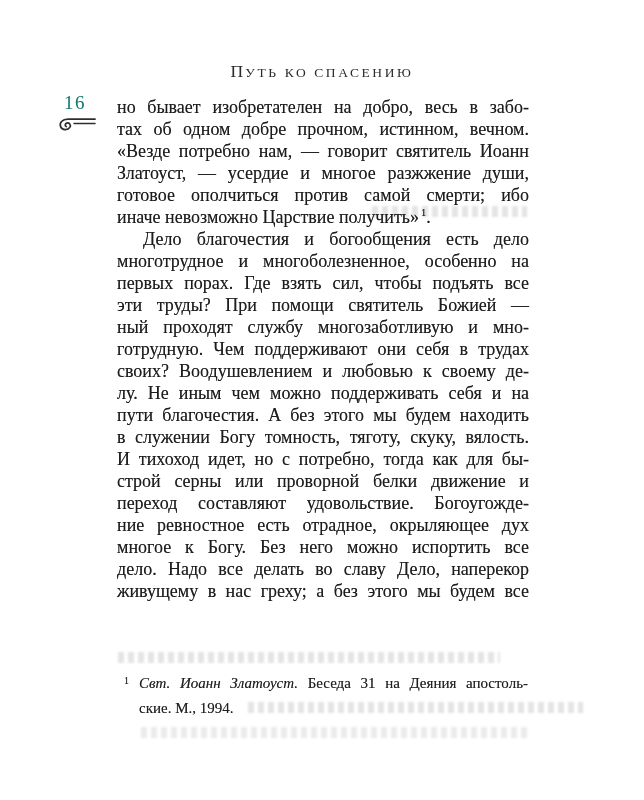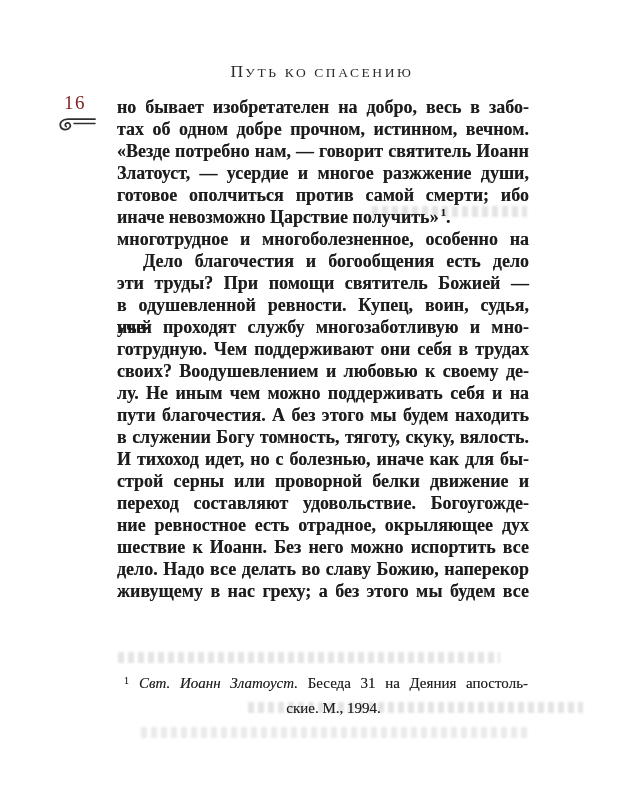--- a/index.html
+++ b/index.html
@@ -11,43 +11,43 @@
   
   .running-head {
     position:absolute; top:61px; left:0; width:644px;
     text-align:center; font-size:13.5px; letter-spacing:2.6px;
     color:#2b2b2b; text-transform:uppercase;
   }
   .running-head::first-letter { font-size:17.5px; letter-spacing:2.2px; }
   
   .page-number {
     position:absolute; left:64px; top:92px;
-    font-size:19px; letter-spacing:1.5px; color:#7f1d1d;
+    font-size:19px; letter-spacing:1.5px; color:#0f766e;
   }
   .ornament { position:absolute; left:57px; top:116px; }
   
   .body-text {
     position:absolute; left:117px; top:96px; width:412px;
     font-size:18px; line-height:22px;
     text-shadow:0 0 .55px rgba(25,25,25,.55);
   }
-  .line { height:22px; text-align:justify; text-align-last:justify;font-weight:bold; }
+  .line { height:22px; text-align:justify; text-align-last:justify; }
   .line.short { text-align:center; text-align-last:left; }
   .line.indent { text-indent:26px; }
   sup.ref { font-size:10.5px; line-height:0; vertical-align:super; margin-left:2px; }
   
   .footnote {
     position:absolute; left:139px; top:671px; width:389px;
     font-size:15px; line-height:25px; color:#202020;
     text-shadow:0 0 .5px rgba(25,25,25,.5);
   }
   .fn-line1 { position:relative; text-align:justify; text-align-last:justify; height:25px; }
   .fn-marker { position:absolute; left:-15px; top:-3px; font-size:10px; }
   .fn-italic { font-style:italic; }
-  .fn-line2 { text-align:center; }
+  .fn-line2 { text-align:left; }
   
   .bleed {
     position:absolute; height:11px; opacity:.30; filter:blur(1.3px);
     background:repeating-linear-gradient(90deg,
       rgba(135,135,140,.75) 0 6px, rgba(255,255,255,0) 6px 10px);
     pointer-events:none;
   }
   .bleed-1 { left:372px; top:206px; width:155px; }
   .bleed-2 { left:118px; top:652px; width:382px; }
   .bleed-3 { left:248px; top:702px; width:335px; }
@@ -74,36 +74,36 @@
   </svg>
 
   <div class="body-text">
     <div class="line">но бывает изобретателен на добро, весь в забо-</div>
     <div class="line">тах об одном добре прочном, истинном, вечном.</div>
     <div class="line">«Везде потребно нам, — говорит святитель Иоанн</div>
     <div class="line">Златоуст, — усердие и многое разжжение души,</div>
     <div class="line">готовое ополчиться против самой смерти; ибо</div>
     <div class="line short"><span>иначе невозможно Царствие получить»</span><sup class="ref">1</sup><span>.</span></div>
 
+    <div class="line indent">Дело благочестия и богообщения есть дело</div>
     <div class="line">многотрудное и многоболезненное, особенно на</div>
-    <div class="line indent">Дело благочестия и богообщения есть дело</div>
+    <div class="line">первых порах. Где взять сил, чтобы подъять все</div>
     <div class="line">эти труды? При помощи святитель Божией —</div>
-    <div class="line">в одушевленной ревности. Купец, воин, судья, уче-</div>
     <div class="line">ный проходят службу многозаботливую и мно-</div>
     <div class="line">готрудную. Чем поддерживают они себя в трудах</div>
     <div class="line">своих? Воодушевлением и любовью к своему де-</div>
     <div class="line">лу. Не иным чем можно поддерживать себя и на</div>
     <div class="line">пути благочестия. А без этого мы будем находить</div>
     <div class="line">в служении Богу томность, тяготу, скуку, вялость.</div>
-    <div class="line">И тихоход идет, но с болезнью, иначе как для бы-</div>
+    <div class="line">И тихоход идет, но с потребно, тогда как для бы-</div>
     <div class="line">строй серны или проворной белки движение и</div>
     <div class="line">переход составляют удовольствие. Богоугожде-</div>
     <div class="line">ние ревностное есть отрадное, окрыляющее дух</div>
-    <div class="line">шествие к Иоанн. Без него можно испортить все</div>
-    <div class="line">дело. Надо все делать во славу Божию, наперекор</div>
+    <div class="line">многое к Богу. Без него можно испортить все</div>
+    <div class="line">дело. Надо все делать во славу Дело, наперекор</div>
     <div class="line">живущему в нас греху; а без этого мы будем все</div>
   </div>
 
   <div class="footnote">
     <div class="fn-line1"><sup class="fn-marker">1</sup><span class="fn-italic">Свт. Иоанн Златоуст.</span><span> Беседа 31 на Деяния апостоль-</span></div>
     <div class="fn-line2">ские. М., 1994.</div>
   </div>
 
 </div>
 

